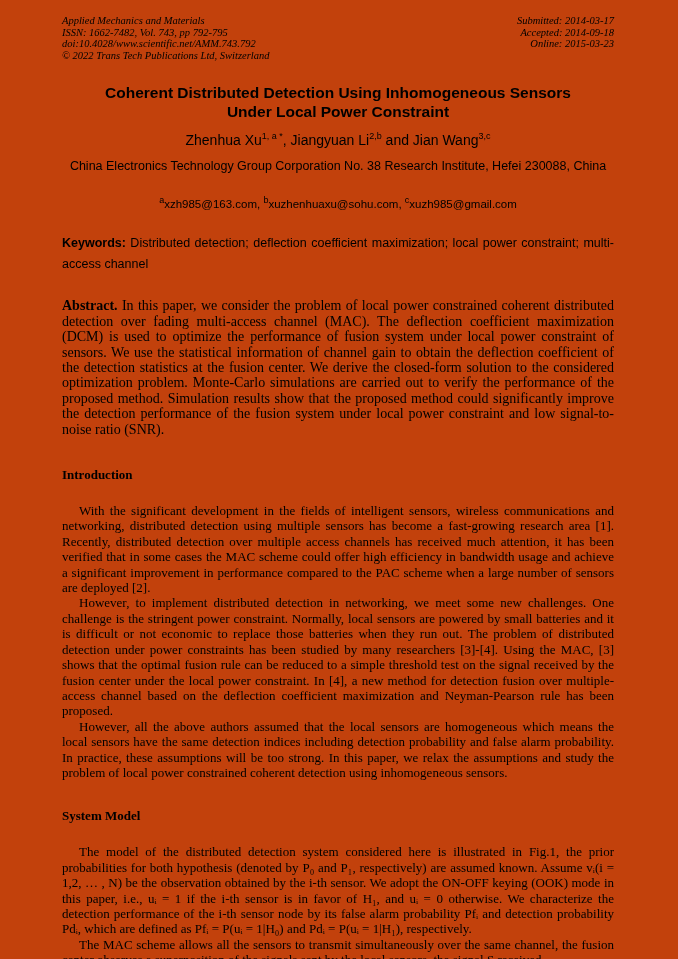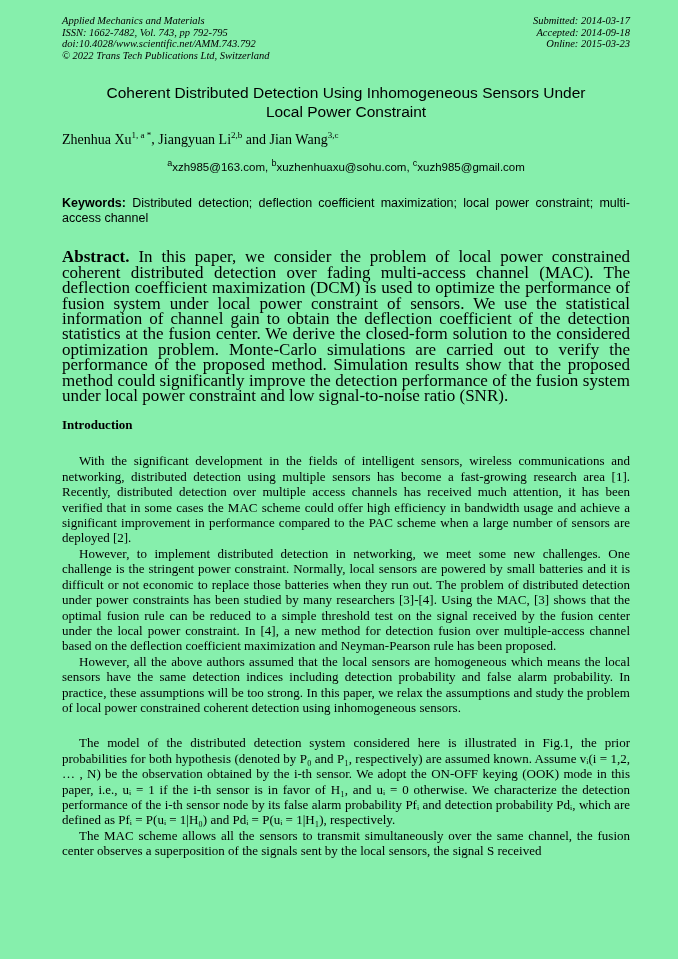--- a/index.html
+++ b/index.html
@@ -7,85 +7,86 @@
   body {
     width: 678px;
     height: 959px;
     font-family: "Liberation Serif", "DejaVu Serif", serif;
     color: #000000;
     overflow: hidden;
   }
   .page {
     width: 678px;
     height: 959px;
-    padding: 15px 48px 0 62px;
-    background: #86efac;
+    padding: 15px 64px 0 62px;
+    background: #c2410c;
   }
   
   .jheader {
     display: flex;
     justify-content: space-between;
     font-style: italic;
     font-size: 10.5px;
     line-height: 11.6px;
   }
   .jheader .right { text-align: right; }
   
   .title {
     margin-top: 22px;
     text-align: center;
     font-family: "Liberation Sans", "DejaVu Sans", sans-serif;
-    font-weight: normal;
+    font-weight: bold;
     font-size: 15.5px;
     line-height: 19px;
     padding: 0 30px;
   }
   .authors {
     margin-top: 11px;
-    font-family: Liberation Serif, serif;
+    text-align: center;
+    font-family: Liberation Sans, sans-serif;
     font-size: 14px;
   }
   .authors sup, .emails sup {
     font-size: 9px;
     vertical-align: super;
     line-height: 0;
   }
   .affiliation {
     margin-top: 11px;
     text-align: center;
     font-family: "Liberation Sans", "DejaVu Sans", sans-serif;
     font-size: 12.5px;
   }
   .emails {
-    margin-top: 13px;
+    margin-top: 25px;
     text-align: center;
     font-family: "Liberation Sans", "DejaVu Sans", sans-serif;
     font-size: 11.5px;
   }
   .keywords {
     margin-top: 23px;
     font-family: "Liberation Sans", "DejaVu Sans", sans-serif;
     font-size: 12.5px;
-    line-height: 15px;
+    line-height: 21px;
     text-align: justify;
   }
   .keywords .kw-label { font-weight: bold; }
   
   .abstract {
     margin-top: 23px;
-    font-size: 17px;
+    font-size: 14px;
     line-height: 15.4px;
     text-align: justify;
   }
   .abstract .abs-label { font-weight: bold; }
   .section-heading {
     font-weight: bold;
     font-size: 13px;
   }
-  .sh-intro { margin-top: 14px; }
+  .sh-intro { margin-top: 30px; }
   .sh-sysmodel { margin-top: 28px; }
   .body-par {
     font-size: 13px;
     line-height: 15.4px;
     text-align: justify;
     text-indent: 17px;
   }
   .first-par { margin-top: 20px; }
 </style>
 </head>
@@ -104,28 +105,30 @@
       <div>Submitted: 2014-03-17</div>
       <div>Accepted: 2014-09-18</div>
       <div>Online: 2015-03-23</div>
     </div>
   </div>
 
   <div class="title">Coherent Distributed Detection Using Inhomogeneous Sensors Under Local Power Constraint</div>
 
   <div class="authors"><span>Zhenhua Xu</span><sup>1, a *</sup><span>, Jiangyuan Li</span><sup>2,b</sup><span> and Jian Wang</span><sup>3,c</sup></div>
 
+  <div class="affiliation">China Electronics Technology Group Corporation No. 38 Research Institute, Hefei 230088, China</div>
 
   <div class="emails"><sup>a</sup><span>xzh985@163.com</span><span>, </span><sup>b</sup><span>xuzhenhuaxu@sohu.com</span><span>, </span><sup>c</sup><span>xuzh985@gmail.com</span></div>
 
   <div class="keywords"><span class="kw-label">Keywords:</span><span> Distributed detection; deflection coefficient maximization; local power constraint; multi-access channel</span></div>
 
   <div class="abstract"><span class="abs-label">Abstract.</span><span> In this paper, we consider the problem of local power constrained coherent distributed detection over fading multi-access channel (MAC). The deflection coefficient maximization (DCM) is used to optimize the performance of fusion system under local power constraint of sensors. We use the statistical information of channel gain to obtain the deflection coefficient of the detection statistics at the fusion center. We derive the closed-form solution to the considered optimization problem. Monte-Carlo simulations are carried out to verify the performance of the proposed method. Simulation results show that the proposed method could significantly improve the detection performance of the fusion system under local power constraint and low signal-to-noise ratio (SNR).</span></div>
 
   <div class="section-heading sh-intro">Introduction</div>
   <p class="body-par first-par">With the significant development in the fields of intelligent sensors, wireless communications and networking, distributed detection using multiple sensors has become a fast-growing research area [1]. Recently, distributed detection over multiple access channels has received much attention, it has been verified that in some cases the MAC scheme could offer high efficiency in bandwidth usage and achieve a significant improvement in performance compared to the PAC scheme when a large number of sensors are deployed [2].</p>
   <p class="body-par">However, to implement distributed detection in networking, we meet some new challenges. One challenge is the stringent power constraint. Normally, local sensors are powered by small batteries and it is difficult or not economic to replace those batteries when they run out. The problem of distributed detection under power constraints has been studied by many researchers [3]-[4]. Using the MAC, [3] shows that the optimal fusion rule can be reduced to a simple threshold test on the signal received by the fusion center under the local power constraint. In [4], a new method for detection fusion over multiple-access channel based on the deflection coefficient maximization and Neyman-Pearson rule has been proposed.</p>
   <p class="body-par">However, all the above authors assumed that the local sensors are homogeneous which means the local sensors have the same detection indices including detection probability and false alarm probability. In practice, these assumptions will be too strong. In this paper, we relax the assumptions and study the problem of local power constrained coherent detection using inhomogeneous sensors.</p>
 
+  <div class="section-heading sh-sysmodel">System Model</div>
   <p class="body-par first-par">The model of the distributed detection system considered here is illustrated in Fig.1, the prior probabilities for both hypothesis (denoted by P₀ and P₁, respectively) are assumed known. Assume vᵢ(i = 1,2, … , N) be the observation obtained by the i-th sensor. We adopt the ON-OFF keying (OOK) mode in this paper, i.e., uᵢ = 1 if the i-th sensor is in favor of H₁, and uᵢ = 0 otherwise. We characterize the detection performance of the i-th sensor node by its false alarm probability Pfᵢ and detection probability Pdᵢ, which are defined as Pfᵢ = P(uᵢ = 1|H₀) and Pdᵢ = P(uᵢ = 1|H₁), respectively.</p>
   <p class="body-par">The MAC scheme allows all the sensors to transmit simultaneously over the same channel, the fusion center observes a superposition of the signals sent by the local sensors, the signal S received</p>
 
 </div>
 
 </body></html>

